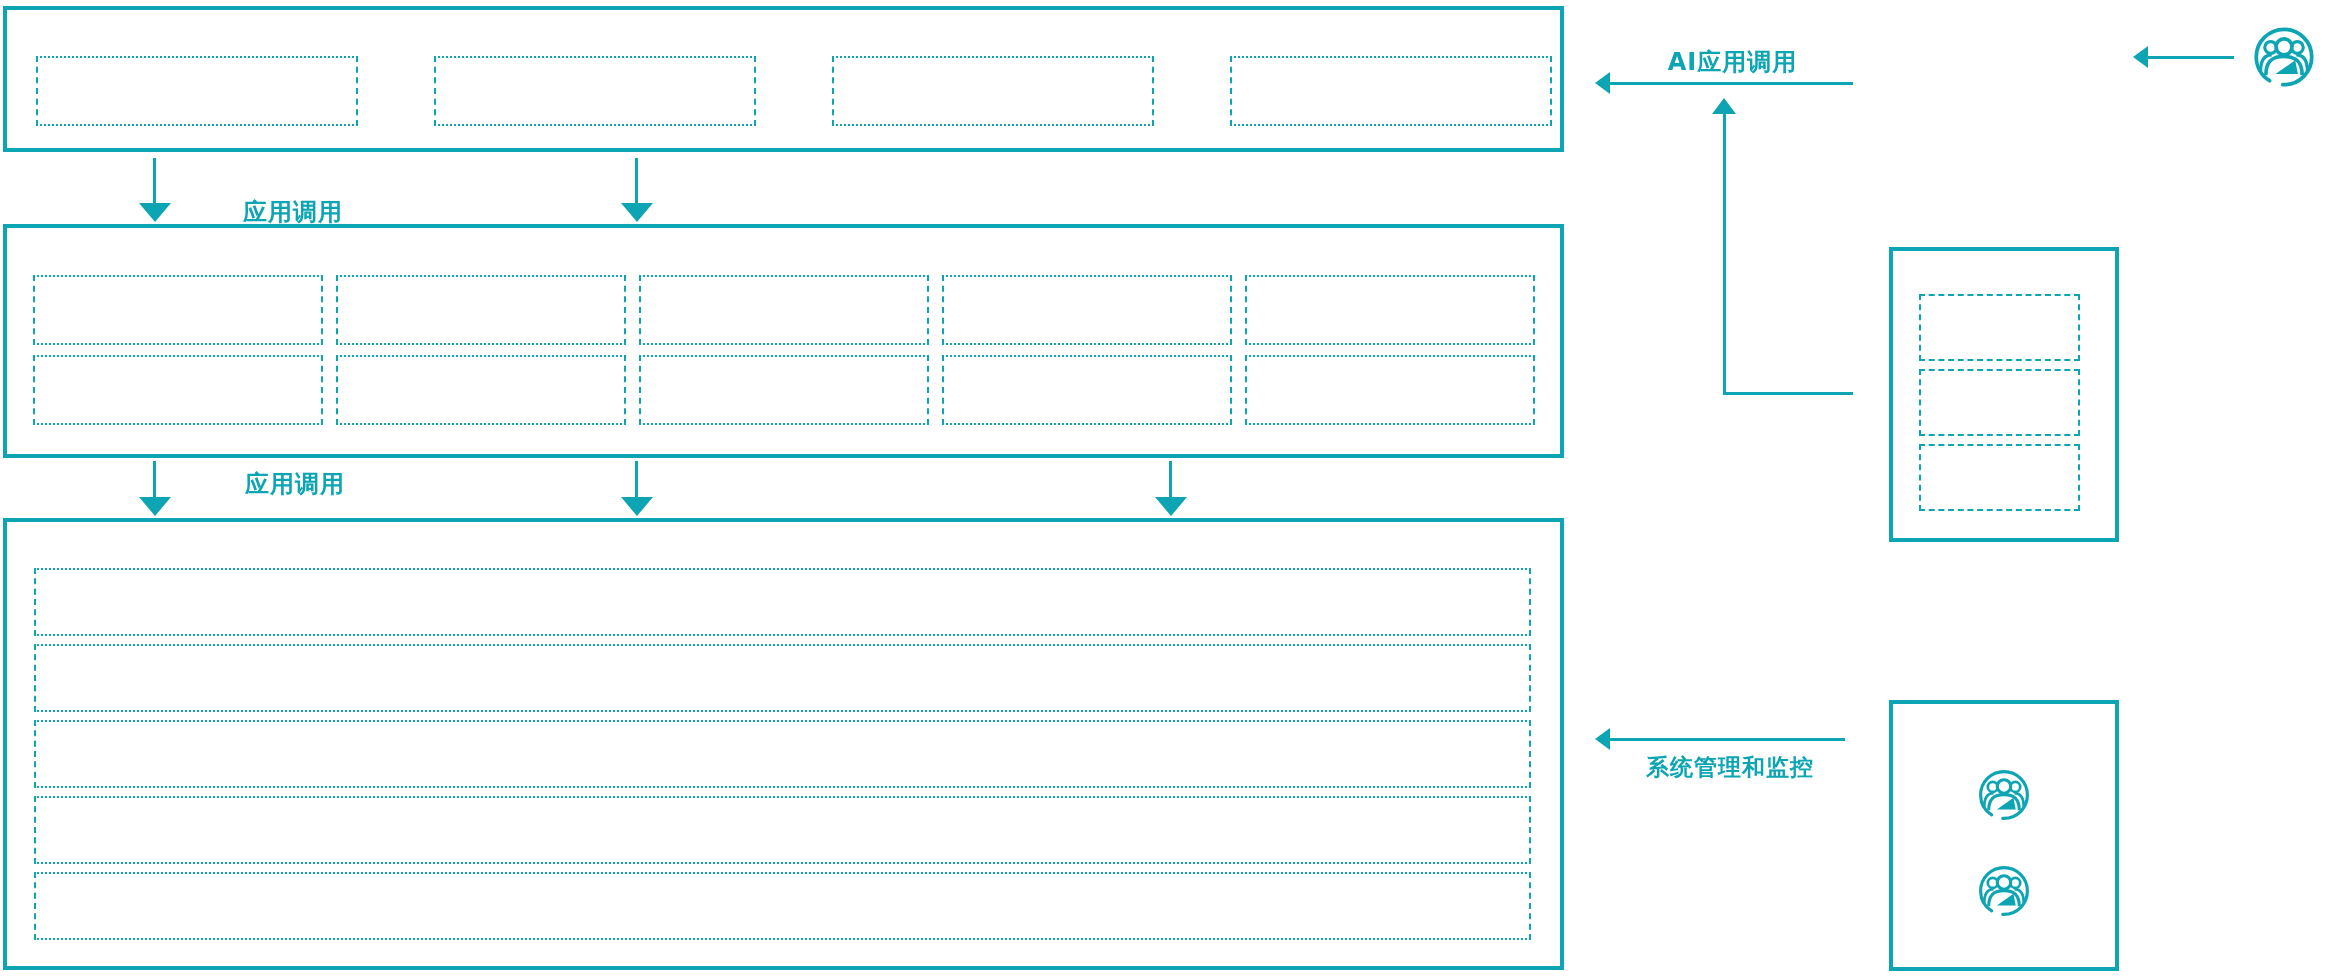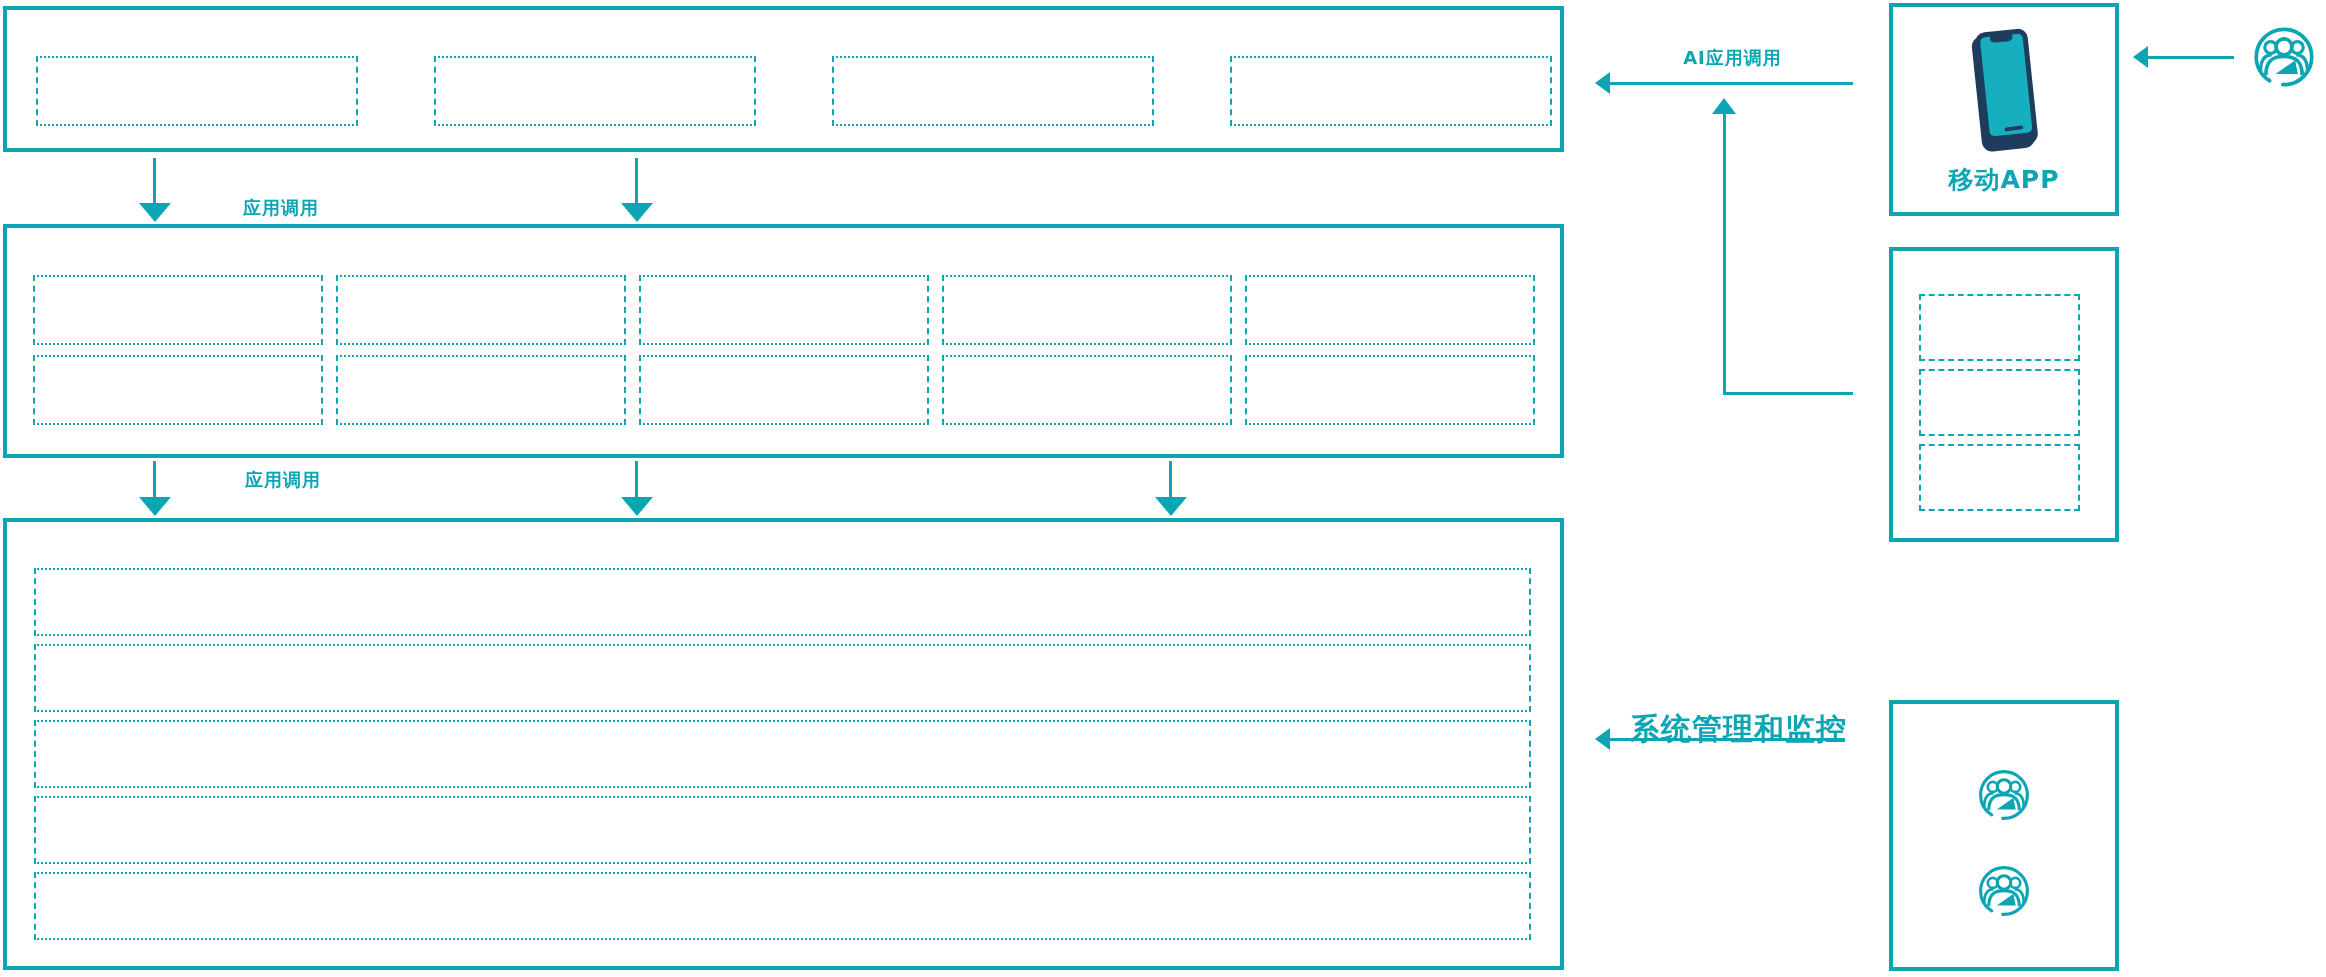--- a/index.html
+++ b/index.html
@@ -37,21 +37,21 @@
   #api-box .slot{width:161px;height:67px;border-style:dashed;}
   #admin-box{left:1889px;top:700px;width:230px;height:271px;display:flex;flex-direction:column;align-items:center;}
 
   
   .vline{position:absolute;width:3px;background:#0DA5B4;}
   .hline{position:absolute;height:3px;background:#0DA5B4;}
   .head-down{position:absolute;width:0;height:0;border-left:16px solid transparent;border-right:16px solid transparent;border-top:19px solid #0DA5B4;}
   .head-up{position:absolute;width:0;height:0;border-left:12px solid transparent;border-right:12px solid transparent;border-bottom:16px solid #0DA5B4;}
   .head-left{position:absolute;width:0;height:0;border-top:11px solid transparent;border-bottom:11px solid transparent;border-right:15px solid #0DA5B4;}
 
-  .flow-label{position:absolute;color:#0DA5B4;font-size:18px;font-weight:bold;letter-spacing:1px;white-space:nowrap;}
+  .flow-label{position:absolute;color:#0DA5B4;font-size:24px;font-weight:bold;letter-spacing:1px;white-space:nowrap;}
 
   .box-title{color:#0DA5B4;font-size:25px;font-weight:bold;letter-spacing:1px;}
   #mobile-box .box-title{margin-top:8px;}
 
   .user-icon{display:block;}
   #admin-box .user-icon:first-of-type{margin-top:64px;}
   #admin-box .user-icon + .user-icon{margin-top:42px;}
   #top-user-icon{position:absolute;left:2252px;top:25px;}
 </style>
 </head>
@@ -112,37 +112,25 @@
   <div class="hline" style="left:1608px;top:82px;width:245px;"></div>
   <div class="head-left" style="left:1595px;top:72px;"></div>
   <div class="flow-label" style="left:1650px;top:46px;width:165px;text-align:center;">AI应用调用</div>
 
   <div class="head-up" style="left:1712px;top:98px;"></div>
   <div class="vline" style="left:1723px;top:112px;height:283px;"></div>
   <div class="hline" style="left:1723px;top:392px;width:130px;"></div>
 
   <div class="hline" style="left:1608px;top:738px;width:237px;"></div>
   <div class="head-left" style="left:1595px;top:728px;"></div>
-  <div class="flow-label" style="left:1630px;top:709px;width:200px;text-align:center;font-size:30px;">系统管理和监控</div>
+  <div class="flow-label" style="left:1630px;top:752px;width:200px;text-align:center;font-size:23px;">系统管理和监控</div>
 
   <div class="hline" style="left:2146px;top:56px;width:88px;"></div>
   <div class="head-left" style="left:2133px;top:46px;"></div>
 
-  <div id="mobile-box" class="layer-box">
-    <svg class="phone-icon" width="92" height="132" viewBox="0 0 60 105" style="margin-top:16px;">
-      <g transform="rotate(-6 30 52)">
-        <rect x="8" y="9" width="42" height="92" rx="8" fill="#1E3D5C"></rect>
-        <rect x="11" y="6" width="42" height="92" rx="8" fill="#1E3D5C"></rect>
-        <rect x="15" y="10" width="34" height="79" rx="4" fill="#17AEC0"></rect>
-        <rect x="23" y="8" width="18" height="7" rx="3.5" fill="#1E3D5C"></rect>
-        <rect x="27" y="83" width="15" height="3" rx="1.5" fill="#1E3D5C" transform="rotate(-2 34 84)"></rect>
-      </g>
-    </svg>
-    <div class="box-title">移动APP</div>
-  </div>
 
   <div id="api-box" class="layer-box">
     <div class="slot-col">
       <div class="slot"></div>
     <div class="slot"></div>
         <div class="slot"></div>
       </div>
   </div>
 
   <div id="admin-box" class="layer-box">

